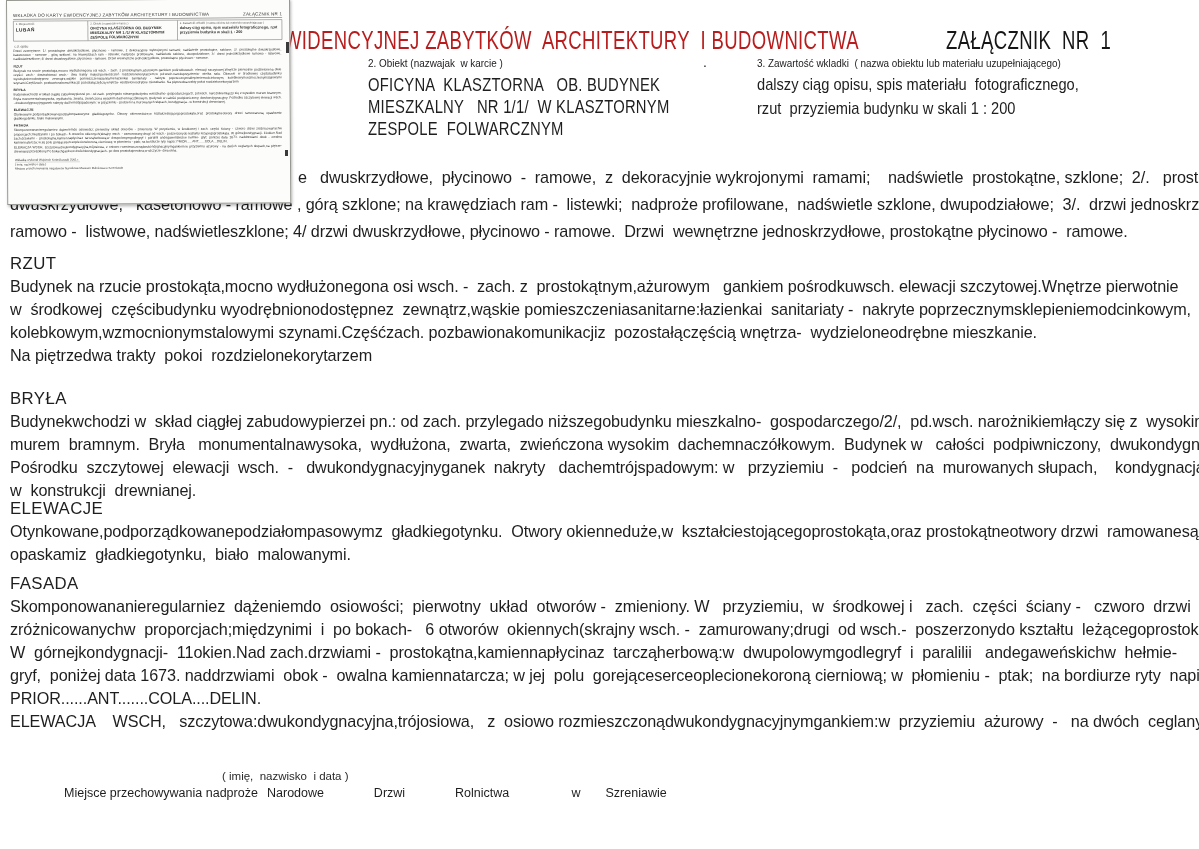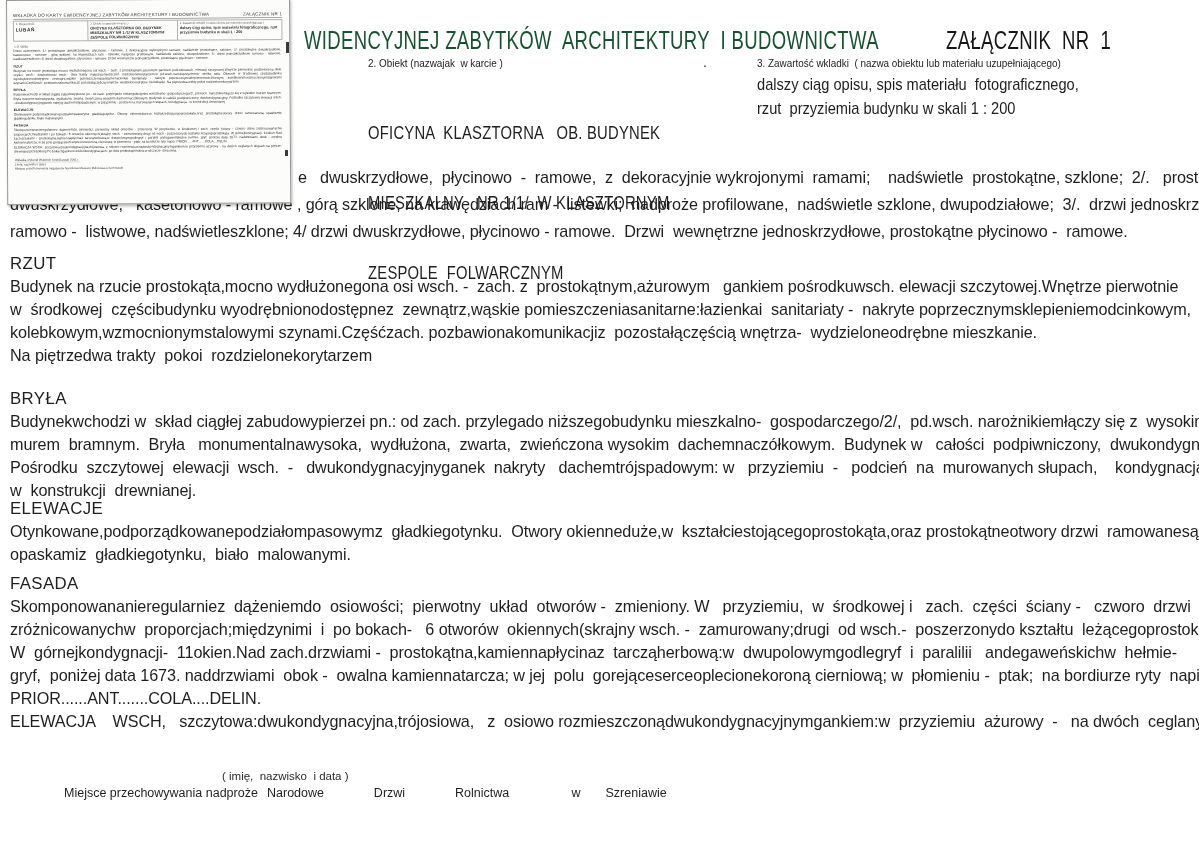--- a/index.html
+++ b/index.html
@@ -6,32 +6,32 @@
   body{
     width:1199px;height:849px;position:relative;overflow:hidden;
     background:#ffffff;color:#1e1e1e;
     font-family:"Liberation Sans","DejaVu Sans",sans-serif;
   }
   .abs{position:absolute;}
   .pre{white-space:pre;}
   .cond{display:inline-block;transform-origin:0 0;}
 
   
-  .main-title{top:26px;left:304px;font-size:25px;letter-spacing:.5px;color:#14532d;}
+  .main-title{top:26px;left:284px;font-size:25px;letter-spacing:.5px;color:#b91c1c;}
   .main-title .cond{transform:scaleX(.74);}
   .attachment{top:26px;left:946px;font-size:25px;letter-spacing:.5px;color:#161616;}
   .attachment .cond{transform:scaleX(.74);}
 
   .field-label{font-size:11px;color:#222;}
   .field-label .cond{transform:scaleX(.9);}
   .f2-label{top:57px;left:368px;}
   .f3-label{top:57px;left:757px;text-align:right;}
   .stray-dot{top:54px;left:703px;font-size:14px;}
   .f2-lines{top:74px;left:368px;}
-  .f2-lines .row{height:22px;margin-top:48px;}
+  .f2-lines .row{height:22px;}
   .f2-lines .cond{transform:scaleX(.8);font-size:18.5px;letter-spacing:.3px;}
   .f3-lines{top:75px;left:757px;}
   .f3-lines .row{height:24px;}
   .f3-lines .cond{transform:scaleX(.86);font-size:17px;}
 
   
   #sections .section{position:absolute;left:10px;width:1189px;}
   .heading{font-size:16.8px;line-height:23px;letter-spacing:.4px;}
   .line{font-size:16.2px;letter-spacing:-.1px;white-space:pre;overflow:hidden;}
 

